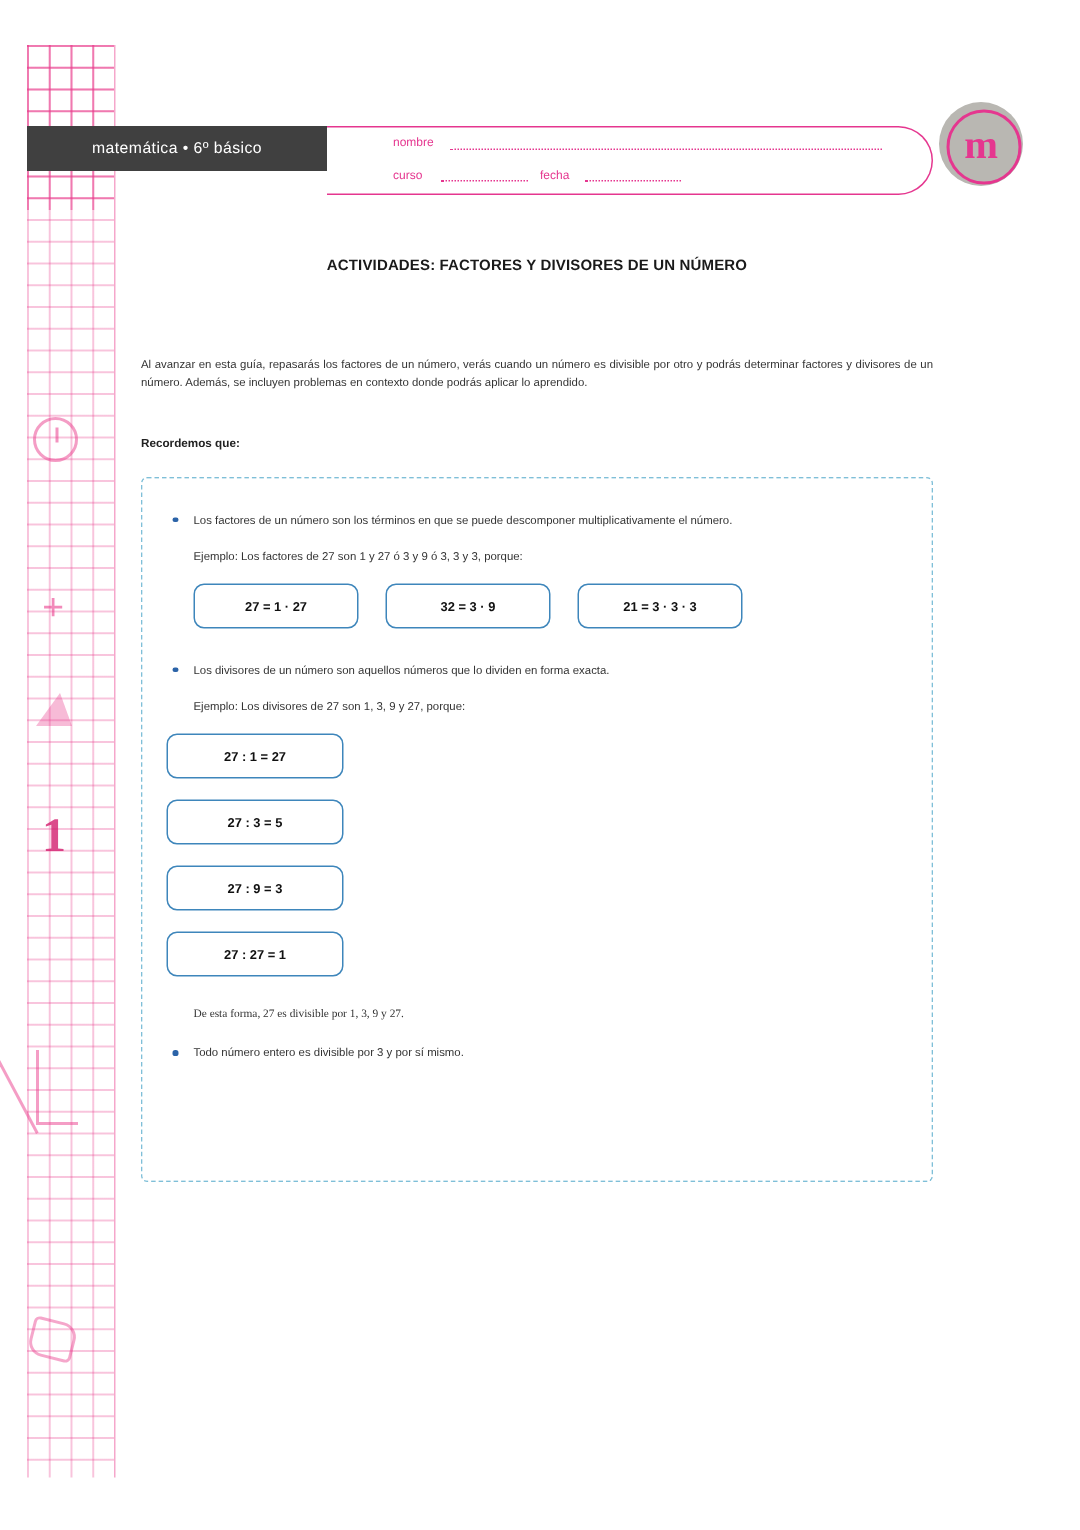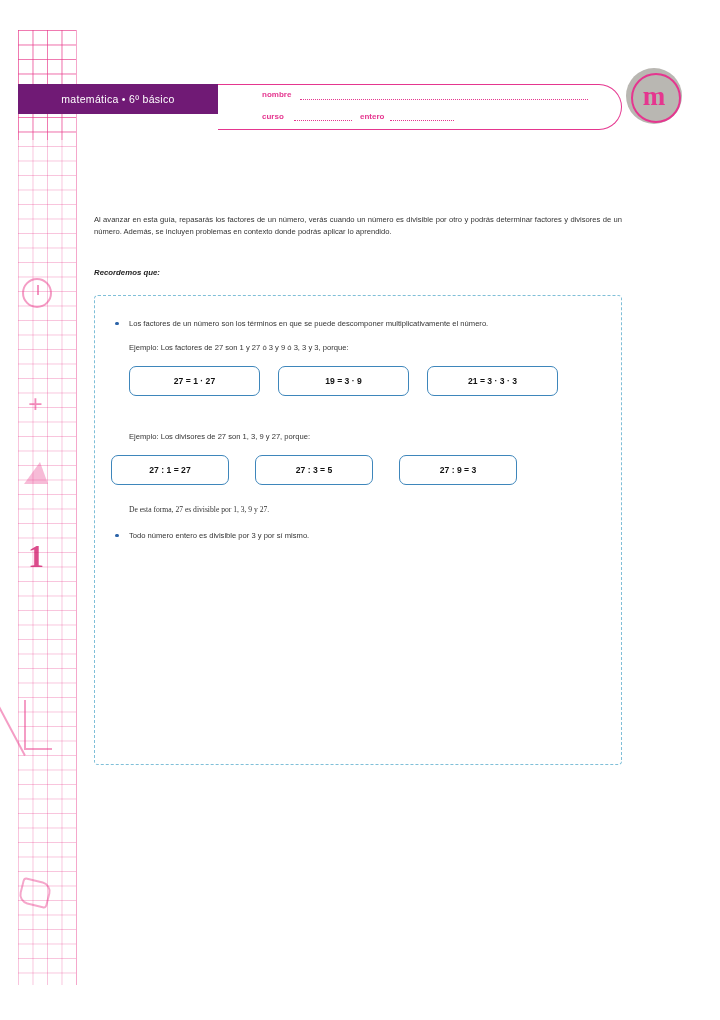--- a/index.html
+++ b/index.html
@@ -64,36 +64,36 @@
   }
   .doodle-shape { left: 20px; top: 880px; width: 30px; height: 26px;
     border: 2px solid rgba(233,60,140,0.45);
     transform: rotate(14deg);
     border-radius: 4px 10px 4px 10px; }
 
   
   .header-band {
     position: absolute; left: 18px; top: 84px;
     width: 200px; height: 30px;
-    background: #701a75;
+    background: #404040;
     display: flex; align-items: center; justify-content: center; text-align: right;
   }
   .header-band span {
     color: #ffffff; font-size: 10.5px; letter-spacing: .3px;
   }
   .header-rule {
     position: absolute; left: 218px; top: 84px;
     width: 404px; height: 46px;
     border-top: 1.6px solid #e5368f;
     border-bottom: 1.6px solid #e5368f;
     border-right: 1.6px solid #e5368f;
     border-top-right-radius: 23px; border-bottom-right-radius: 23px;
   }
   .field-label {
-    position: absolute; color: #e5368f; font-size: 8px; font-weight: bold;
+    position: absolute; color: #e5368f; font-size: 8px; font-weight: normal;
   }
   .dots {
     position: absolute; height: 1px;
     border-bottom: 1px dotted #e5368f;
   }
   .logo-circle {
     position: absolute; right: 38px; top: 68px;
     width: 56px; height: 56px; border-radius: 50%;
     background: #b9b7b2;
     display: flex; align-items: center; justify-content: center;
@@ -114,21 +114,21 @@
 
   h1.title {
     font-size: 10px; font-weight: bold; color: #1a1a1a;
     text-align: center; margin: 12px 0 0 0; letter-spacing: .1px;
   }
   p.intro {
     font-size: 7.6px; color: #333; line-height: 1.55;
     text-align: justify; margin: 54px 0 0 0;
   }
   p.recuerda {
-    font-size: 7.8px; color: #222; font-style: italic; font-weight: bold;
+    font-size: 7.8px; color: #222; font-weight: bold;
     margin: 30px 0 0 0;
   }
 
   .box {
     margin-top: 18px;
     border: 1.2px dashed #7fbfd8;
     border-radius: 4px;
     padding: 22px 18px 22px 14px;
     height: 470px;
   }
@@ -147,22 +147,22 @@
   .chips {
     display: flex; gap: 18px; margin: 14px 0 0 20px;
   }
   .chip {
     border: 1.4px solid #3e86bb;
     border-radius: 7px;
     padding: 9px 0;
     text-align: center;
     font-size: 8.6px; font-weight: bold; color: #111;
   }
-  .chips.factores .chip { width: 131px; }
-  .chips.divisores { gap: 26px; margin-left: 2px; }
+  .chips.factores .chip { width: 110px; }
+  .chips.divisores { gap: 14px; margin-left: 2px; flex-direction: column; }
   .chips.divisores .chip { width: 118px; }
   .after-note { font-size: 7.6px; color: #333; margin: 20px 0 0 20px; font-family: Liberation Serif, serif; }
   .spacer-16 { height: 16px; }
   .spacer-22 { height: 22px; }
 
   
   .footer { position: absolute; left: 0; top: 868px; width: 720px; height: 40px; }
 </style>
 </head>
 <body>
@@ -183,56 +183,61 @@
     <span>matemática  •  6º básico</span>
   </div>
   <div class="header-rule"></div>
 
   <div class="field-label" style="left:262px; top:90px;">nombre</div>
   <div class="dots" style="left:300px; top:99px; width:288px;"></div>
 
   <div class="field-label" style="left:262px; top:112px;">curso</div>
   <div class="dots" style="left:294px; top:120px; width:58px;"></div>
 
-  <div class="field-label" style="left:360px; top:112px;">entero</div>
+  <div class="field-label" style="left:360px; top:112px;">fecha</div>
   <div class="dots" style="left:390px; top:120px; width:64px;"></div>
 
   <div class="logo-circle">
     <span>m</span>
   </div>
 
   <div class="content">
 
+    <h1 class="title">ACTIVIDADES: FACTORES Y DIVISORES DE UN NÚMERO</h1>
 
     <p class="intro">Al avanzar en esta guía, repasarás los factores de un número, verás cuando un número es divisible por otro y podrás determinar factores y divisores de un número. Además, se incluyen problemas en contexto donde podrás aplicar lo aprendido.</p>
 
     <p class="recuerda">Recordemos que:</p>
 
     <div class="box">
       <ul class="bullets">
         <li>Los factores de un número son los términos en que se puede descomponer multiplicativamente el número.</li>
       </ul>
 
       <div class="example">Ejemplo: Los factores de 27 son 1 y 27  ó 3 y 9  ó  3, 3 y 3, porque:</div>
 
       <div class="chips factores">
         <div class="chip">27 = 1 · 27</div>
-        <div class="chip">19 = 3 · 9</div>
+        <div class="chip">32 = 3 · 9</div>
         <div class="chip">21 = 3 · 3 · 3</div>
       </div>
 
       <div class="spacer-22"></div>
 
+      <ul class="bullets">
+        <li>Los divisores de un número son aquellos números que lo dividen en forma exacta.</li>
+      </ul>
 
       <div class="example">Ejemplo: Los divisores de 27 son 1, 3, 9 y 27, porque:</div>
 
       <div class="chips divisores">
         <div class="chip">27 : 1 = 27</div>
         <div class="chip">27 : 3 = 5</div>
         <div class="chip">27 : 9 = 3</div>
+        <div class="chip">27 : 27 = 1</div>
       </div>
 
       <div class="after-note">De esta forma, 27 es divisible por 1, 3, 9 y 27.</div>
 
       <div class="spacer-16"></div>
 
       <ul class="bullets">
         <li>Todo número entero es divisible por 3 y por sí mismo.</li>
       </ul>
     </div>

